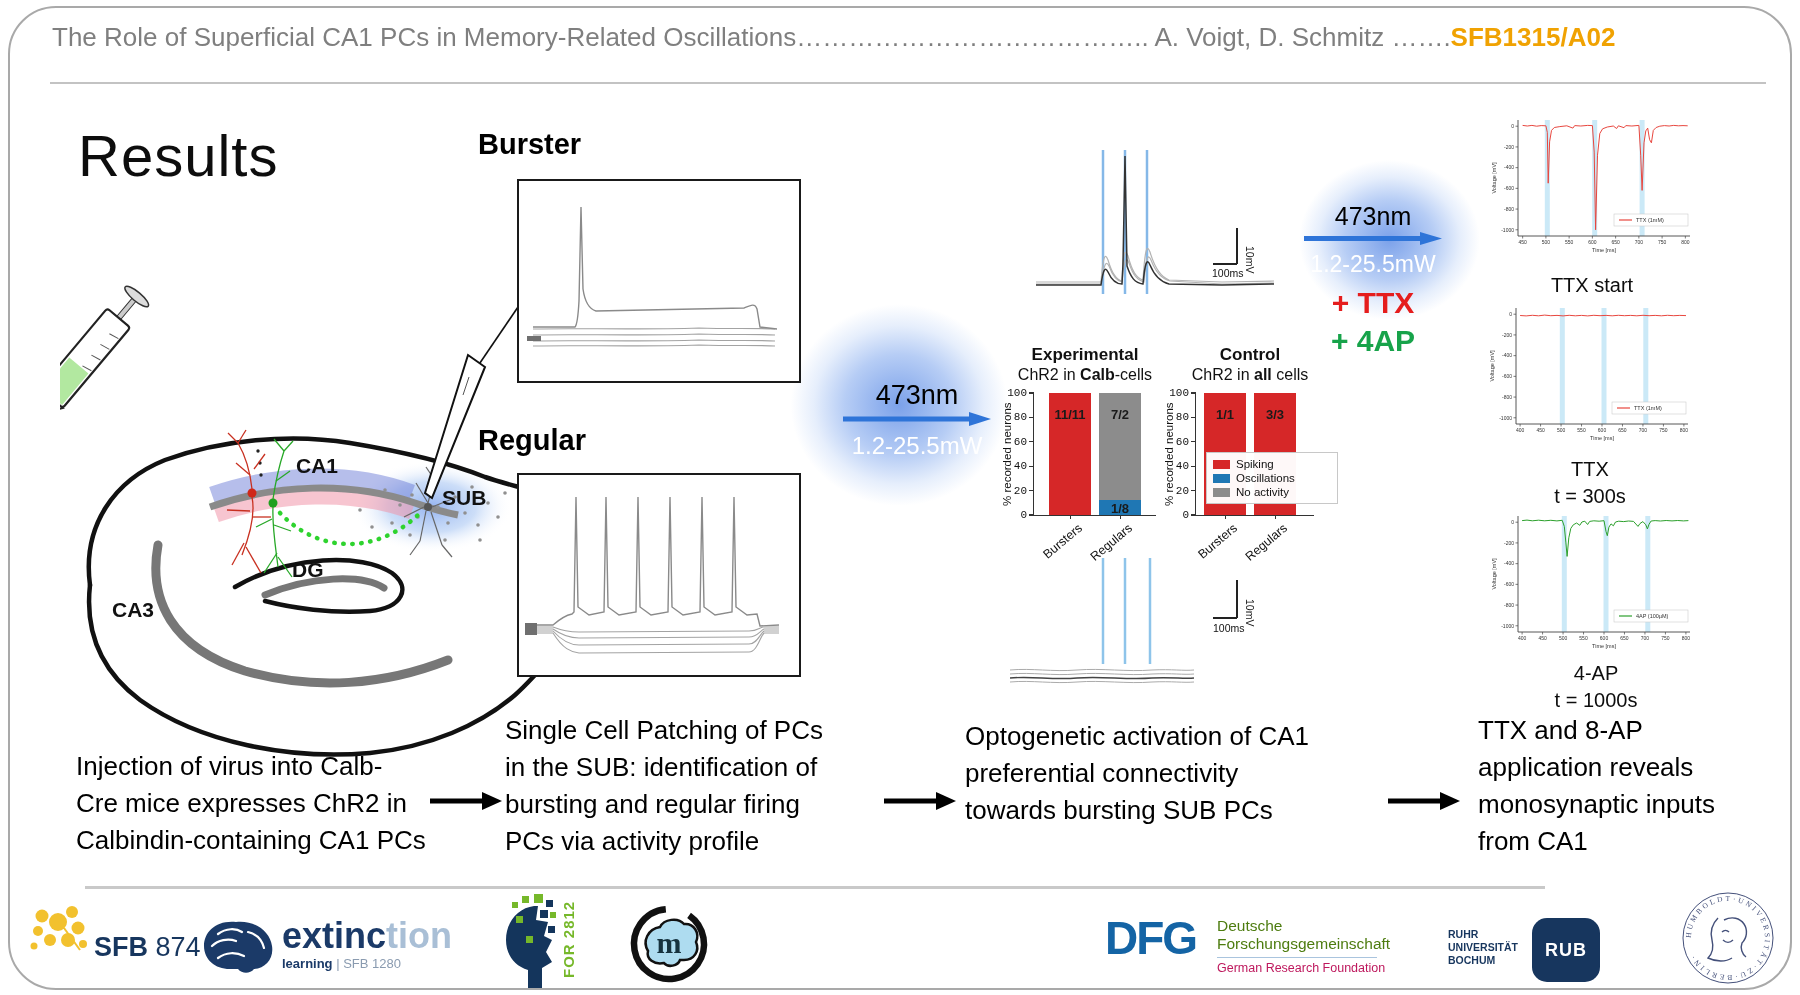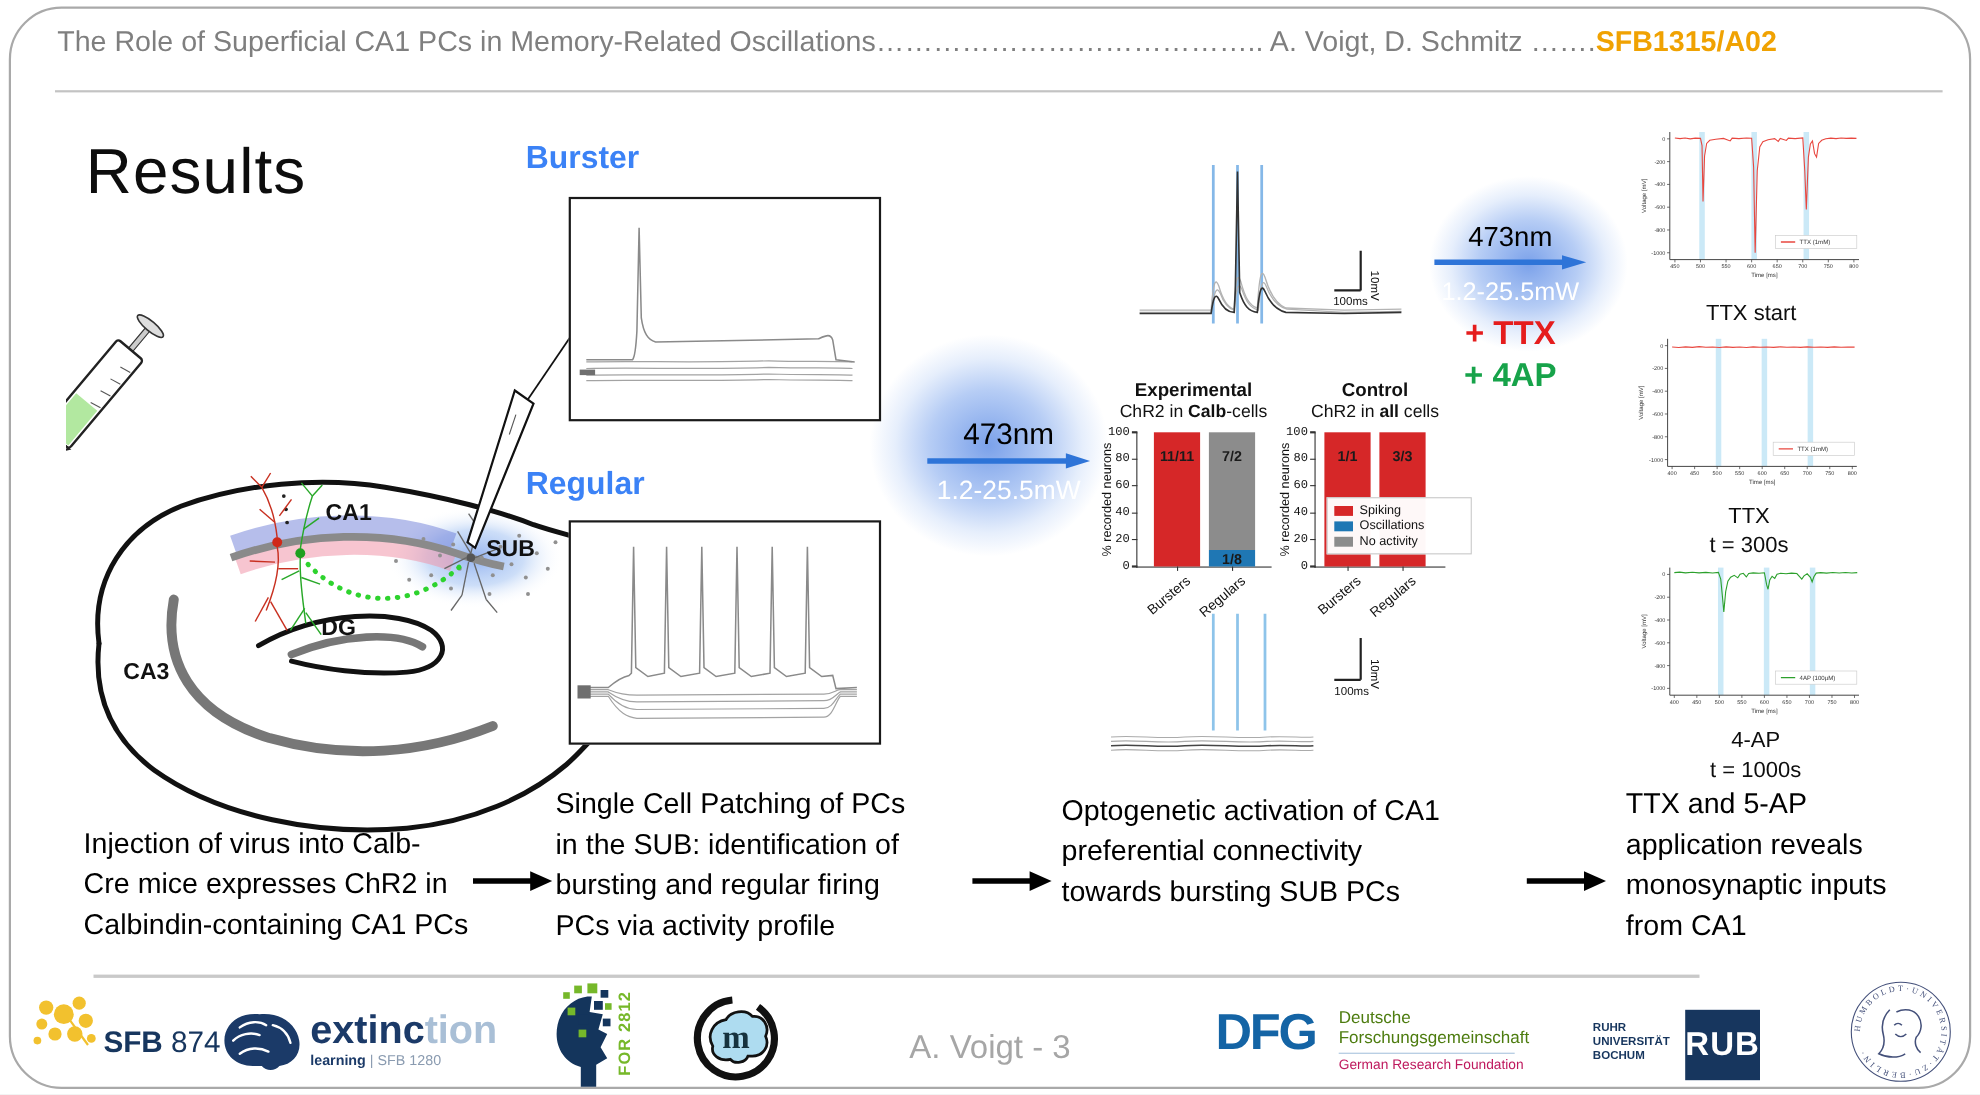--- a/index.html
+++ b/index.html
@@ -5,21 +5,21 @@
   html,body{margin:0;padding:0;background:#e9e9e9;}
   .slide{position:relative;width:1800px;height:995px;background:#ffffff;overflow:hidden;
          font-family:"Liberation Sans",sans-serif;color:#111;}
   .frame{position:absolute;left:8px;top:6px;right:8px;bottom:5px;border:2.5px solid #a9a9a9;border-radius:48px;pointer-events:none;}
   
   .header{position:absolute;left:52px;top:22px;font-size:26px;color:#7f7f7f;white-space:nowrap;}
   .header .accent{color:#f0a202;font-weight:700;}
   .header-rule{position:absolute;left:50px;top:82px;width:1716px;height:2px;background:#c3c3c3;}
   .results-title{position:absolute;left:78px;top:122px;font-size:58px;color:#0d0d0d;letter-spacing:1px;}
   
-  .panel-label{position:absolute;font-size:29px;font-weight:700;color:#3b82f6;}
+  .panel-label{position:absolute;font-size:29px;font-weight:700;color:#000000;}
   .tracebox{position:absolute;width:280px;height:200px;border:2.5px solid #1a1a1a;background:#fff;}
   
   .glow{position:absolute;border-radius:50%;
         background:radial-gradient(closest-side,rgba(86,135,228,.78),rgba(110,155,235,.5) 42%,rgba(150,185,242,.24) 66%,rgba(255,255,255,0) 84%);}
   .stim{position:absolute;text-align:center;}
   .stim .wave{font-size:27px;color:#000;}
   .stim .power{font-size:24px;color:#fff;margin-top:1px;}
   .stim .drug1{font-size:30px;font-weight:800;color:#e51d1d;margin-top:8px;}
   .stim .drug2{font-size:30px;font-weight:800;color:#17a34a;margin-top:4px;}
   
@@ -61,21 +61,21 @@
              font-size:15px;font-weight:700;color:#76b82a;white-space:nowrap;letter-spacing:1px;}
   .voigt{position:absolute;left:780px;top:936px;width:240px;text-align:center;font-size:30px;color:#a6a6a6;}
   .dfg-abbr{font-size:46px;font-weight:800;color:#1464a5;letter-spacing:-2px;line-height:46px;}
   .dfg-col{position:absolute;left:112px;top:2px;width:190px;}
   .dfg-col .l1{font-size:15.5px;color:#4d7c0f;line-height:18px;}
   .dfg-col .sep{width:160px;height:1px;background:#a9c4de;margin:4px 0 3px 0;}
   .dfg-col .l3{font-size:12.5px;color:#be185d;}
   .rub-col{position:absolute;left:0;top:10px;width:78px;text-align:left;font-size:10.5px;font-weight:700;
            color:#17365e;line-height:13px;}
   .rub-box{position:absolute;left:84px;top:0;width:68px;height:64px;background:#17365e;color:#fff;
-           display:flex;align-items:center;justify-content:center;font-size:30px;font-weight:700;letter-spacing:1px;}
+           display:flex;align-items:center;justify-content:center;font-size:18px;font-weight:700;letter-spacing:1px;border-radius:15px;}
 </style>
 </head>
 <body>
 
 <div class="slide">
   <div class="frame"></div>
 
   <div class="header">
     <span>The Role of Superficial CA1 PCs in Memory-Related Oscillations………………………………….. A. Voigt, D. Schmitz …….</span><span class="accent">SFB1315/A02</span>
   </div>
@@ -513,21 +513,21 @@
       <div>in the SUB: identification of</div>
       <div>bursting and regular firing</div>
       <div>PCs via activity profile</div>
   </div>
   <div class="cap" style="left:965px;top:718px;width:420px;">
     <div>Optogenetic activation of CA1</div>
       <div>preferential connectivity</div>
       <div>towards bursting SUB PCs</div>
   </div>
   <div class="cap" style="left:1478px;top:712px;width:310px;">
-    <div>TTX and 5-AP</div>
+    <div>TTX and 8-AP</div>
       <div>application reveals</div>
       <div>monosynaptic inputs</div>
       <div>from CA1</div>
   </div>
 
   <svg class="flow-arrow" style="left:428px;top:790px;" width="76" height="22" viewBox="0 0 76 22">
     <line x1="2" y1="11" x2="56" y2="11" stroke="#000" stroke-width="5"></line>
       <polygon points="54,2 74,11 54,20" fill="#000"></polygon>
   </svg>
   <svg class="flow-arrow" style="left:882px;top:790px;" width="76" height="22" viewBox="0 0 76 22">
@@ -586,21 +586,20 @@
   </div>
 
   <div class="logo" style="left:628px;top:903px;">
     <svg width="82" height="82" viewBox="0 0 82 82">
       <circle cx="41" cy="41" r="35" fill="none" stroke="#111" stroke-width="6.5" stroke-dasharray="195 25" transform="rotate(-55 41 41)"></circle>
       <path d="M 20,48 C 14,38 20,26 32,24 C 36,16 50,14 56,21 C 66,20 72,30 68,39 C 72,48 66,57 56,57 L 52,57 C 50,63 40,65 36,60 C 26,62 18,56 20,48 Z" fill="#aedcf0" stroke="#111" stroke-width="2.5"></path>
       <text x="41" y="50" text-anchor="middle" font-size="30" font-weight="700" fill="#16323e" font-family="Liberation Serif,serif">m</text>
     </svg>
   </div>
 
-  <div class="voigt">A. Voigt - 3</div>
 
   <div class="logo" style="left:1105px;top:915px;width:310px;height:60px;">
     <div class="dfg-abbr">DFG</div>
     <div class="dfg-col">
       <div class="l1">Deutsche</div>
       <div class="l1">Forschungsgemeinschaft</div>
       <div class="sep"></div>
       <div class="l3">German Research Foundation</div>
     </div>
   </div>

